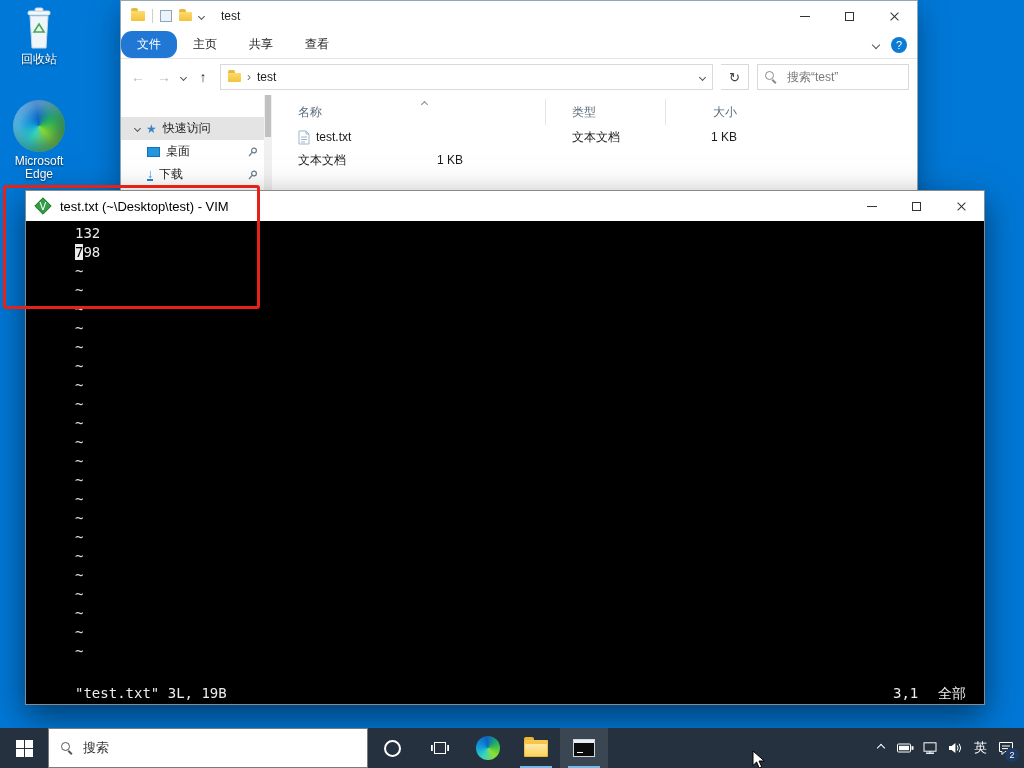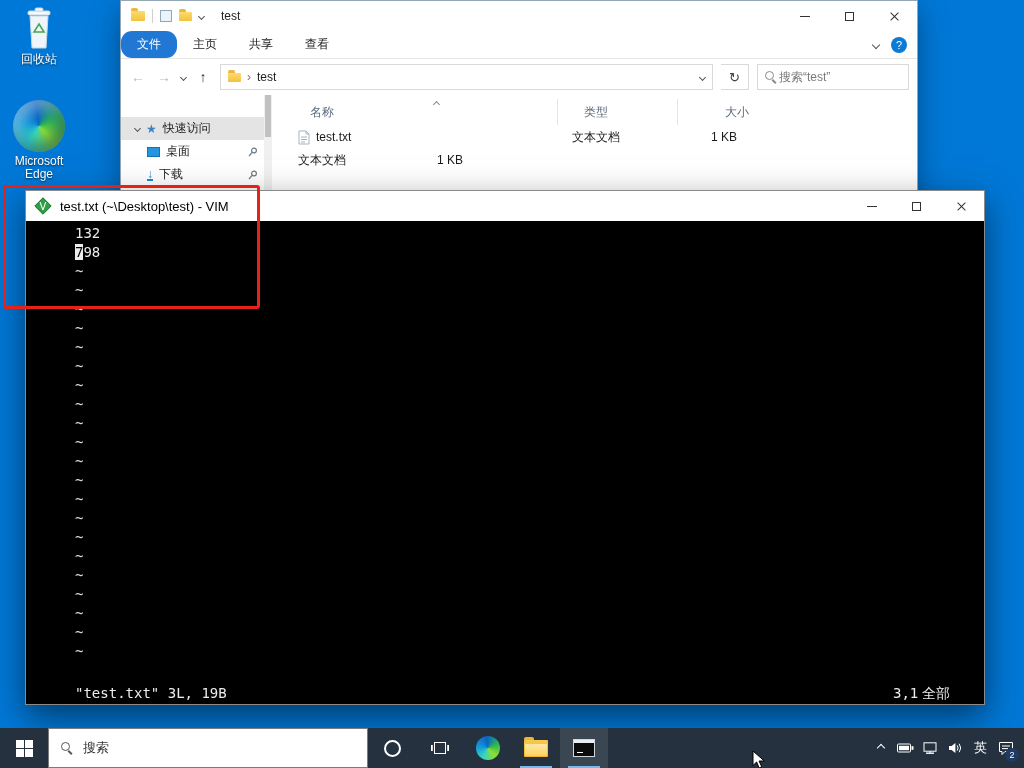--- a/index.html
+++ b/index.html
@@ -54,56 +54,56 @@
   .ribbon-right { margin-left:auto; display:flex; align-items:center; gap:12px; padding-right:10px; }
   .help-circle { width:16px; height:16px; border-radius:50%; background:#0c7bd6; color:#fff; font-size:11px; display:flex; align-items:center; justify-content:center; }
 
   .ex-addressrow { height:36px; display:flex; align-items:center; padding:0 8px; gap:8px; }
   .nav-arrow { font-size:14px; color:#b9b9b9; width:18px; text-align:center; }
   .nav-arrow.up { color:#333; }
   .addr-box { flex:1; height:26px; border:1px solid #d9d9d9; display:flex; align-items:center; gap:6px; padding:0 7px; }
   .crumb-sep { color:#777; font-size:12px; }
   .addr-box .right { margin-left:auto; }
   .refresh-box { width:28px; height:26px; border:1px solid #d9d9d9; border-left:none; display:flex; align-items:center; justify-content:center; color:#444; font-size:13px; }
-  .search-box { width:152px; height:26px; border:1px solid #d9d9d9; display:flex; align-items:center; gap:2px; padding:0 7px; color:#7a7a7a; }
+  .search-box { width:152px; height:26px; border:1px solid #d9d9d9; display:flex; align-items:center; gap:10px; padding:0 7px; color:#7a7a7a; }
 
   .ex-content { display:flex; height:calc(100% - 94px); }
   .navpane { width:143px; padding-top:22px; }
   .nav-row { height:23px; display:flex; align-items:center; gap:6px; padding:0 6px 0 14px; color:#222; }
   .nav-row.qa { background:#e4e4e4; }
   .nav-row .star { color:#3a83c9; font-size:12px; }
   .nav-indent { padding-left:26px; }
   .desk-ico { width:13px; height:10px; background:#2496e0; border:1px solid #1272b4; flex:none; }
   .dl-ico { color:#1e88d2; font-weight:bold; font-size:12px; border-bottom:2px solid #1e88d2; line-height:10px; height:12px; }
   .pin { margin-left:auto; flex:none; }
 
   .nav-scrollbar { width:8px; background:#f0f0f0; position:relative; }
   .nav-scrollbar .thumb { position:absolute; top:0; left:1px; width:6px; height:42px; background:#c1c1c1; }
 
   .filearea { flex:1; padding-top:4px; }
-  .col-headers { display:flex; height:26px; align-items:center; color:#5a6b7d; position:relative;padding-left:12px; }
+  .col-headers { display:flex; height:26px; align-items:center; color:#5a6b7d; position:relative; }
   .col { padding-left:26px; }
   .col.name { width:274px; position:relative; height:100%; display:flex; align-items:center; gap:6px; border-right:1px solid #e6e6e6; }
   .col.type { width:120px; height:100%; display:flex; align-items:center; border-right:1px solid #e6e6e6; }
   .col.size { width:83px; height:100%; display:flex; align-items:center; justify-content:flex-end; padding:0 12px 0 0; }
   .sort-caret { position:absolute; top:3px; left:150px; width:5px; height:5px; border-right:1px solid #888; border-bottom:1px solid #888; transform:rotate(-135deg); }
   .file-row { display:flex; height:22px; align-items:center; color:#1b1b1b; margin-top:1px; }
   .file-row .col.name,.file-row .col.type { border-right:none; }
   .doc-svg { flex:none; }
 
   
   #vim { position:absolute; left:25px; top:190px; width:960px; height:515px; background:#000; border:1px solid #8a8a8a; box-shadow:0 12px 32px rgba(0,0,0,.5); z-index:2; }
   .vim-titlebar { height:30px; background:#fff; display:flex; align-items:center; gap:8px; padding-left:8px; font-size:13px; color:#000; }
   .vim-body { position:relative; height:485px; padding:3px 0 0 4px; font-family:"DejaVu Sans Mono","Liberation Mono",monospace; font-size:14px; line-height:19px; color:#ececec; overflow:hidden;margin-left:45px; }
   .vim-line { white-space:pre; }
   .vim-cursor { background:#ececec; color:#000; }
   .vim-tilde-col .vim-line { color:#d8d8d8; }
   .vim-status { position:absolute; left:4px; right:0; bottom:3px; height:19px; }
   .vim-status .pos { position:absolute; left:818px; }
-  .vim-status .all { position:absolute; right:34px; }
+  .vim-status .all { position:absolute; right:18px; }
 
   
   #annotation { position:absolute; left:3px; top:185px; width:257px; height:124px; border:3px solid #e62117; border-radius:3px; z-index:10; }
 
   
   #taskbar { position:absolute; left:0; bottom:0; width:1024px; height:40px; background:#25313e; display:flex; align-items:stretch; z-index:20; color:#fff; }
   .tb-btn { width:48px; display:flex; align-items:center; justify-content:center; position:relative; }
   .tb-btn.open::after { content:""; position:absolute; left:8px; right:8px; bottom:0; height:2px; background:#76b9ed; }
   .tb-btn.activeapp { background:#3a4753; }
   .win-logo { display:grid; grid-template-columns:8px 8px; grid-template-rows:8px 8px; gap:1px; }

